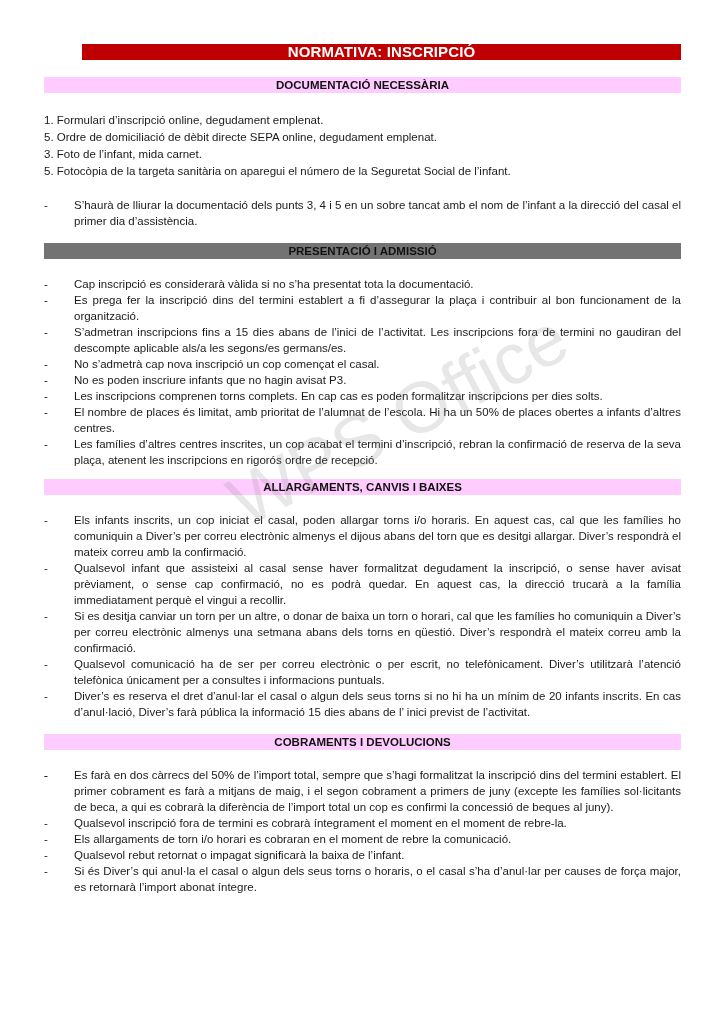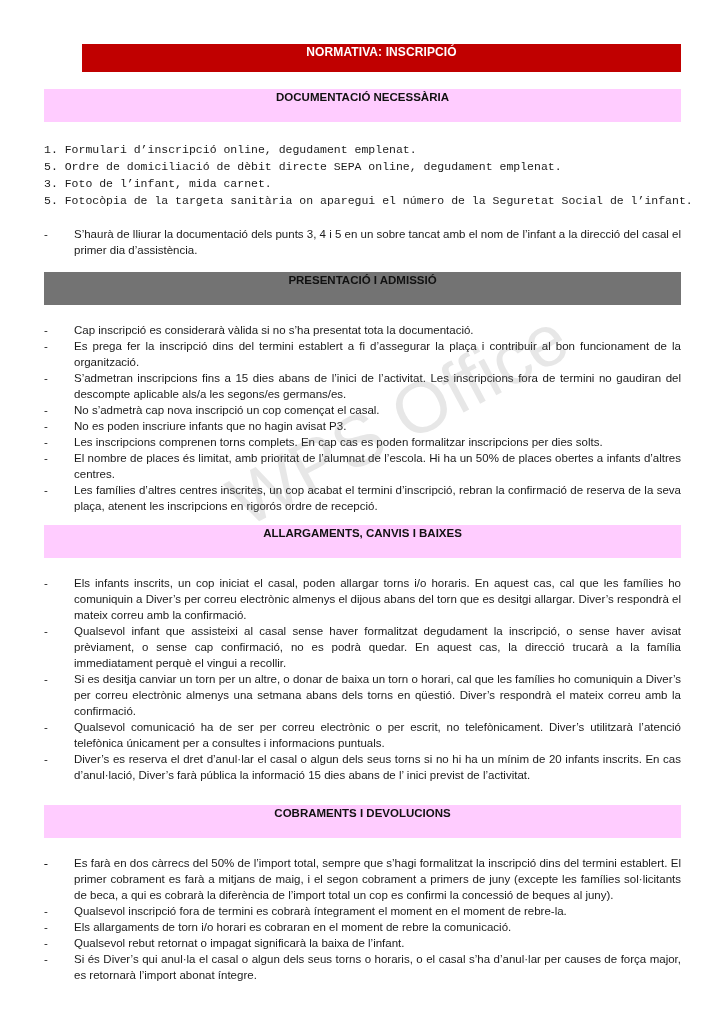--- a/index.html
+++ b/index.html
@@ -3,29 +3,29 @@
   <meta charset="utf-8">
   <style>
     html, body { margin: 0; padding: 0; background: #ffffff; }
     body {
       width: 725px; height: 1024px; position: relative; overflow: hidden;
       font-family: "Liberation Sans", sans-serif; color: #1a1a1a;
     }
     .page { position: absolute; left: 44px; top: 44px; width: 637px; }
     .title-bar {
       background: #c00000; color: #ffffff; text-align: center;
-      font-weight: bold; font-size: 12px; height: 28px; line-height: 16px;
+      font-weight: bold; font-size: 15px; height: 16px; line-height: 16px;
       letter-spacing: 0.1px;
       margin-left: 38px;
     }
     .section-bar {
       background: #ffccff; color: #111; text-align: center;
-      font-weight: bold; font-size: 11.5px; height: 33px; line-height: 16px;
+      font-weight: bold; font-size: 11.5px; height: 16px; line-height: 16px;
     }
-    .numbered { margin: 0; padding: 0; list-style: none; font-family: Liberation Mono, monospace; }
+    .numbered { margin: 0; padding: 0; list-style: none; }
     .numbered li { font-size: 11.5px; line-height: 17px; white-space: nowrap; }
     .bullets { margin: 0; padding: 0; list-style: none; }
     .bullets li {
       position: relative; padding-left: 30px; font-size: 11.5px; line-height: 16px;
       text-align: justify; margin: 0;
     }
     .bullets li .dash { position: absolute; left: 0; top: 0; width: 10px; }
     .watermark {
       position: absolute; left: 215px; top: 470px;
       font-size: 72px; color: rgba(120,120,120,0.18);
@@ -65,21 +65,21 @@
 
   <div class="section-bar" style="margin-top: 11px; background: rgb(255, 204, 255);">ALLARGAMENTS, CANVIS I BAIXES</div>
   <ul class="bullets" style="margin-top:17px;">
     <li><span class="dash">-</span><span>Els infants inscrits, un cop iniciat el casal, poden allargar torns i/o horaris. En aquest cas, cal que les famílies ho comuniquin a Diver’s per correu electrònic almenys el dijous abans del torn que es desitgi allargar. Diver’s respondrà el mateix correu amb la confirmació.</span></li>
     <li><span class="dash">-</span><span>Qualsevol infant que assisteixi al casal sense haver formalitzat degudament la inscripció, o sense haver avisat prèviament, o sense cap confirmació, no es podrà quedar. En aquest cas, la direcció trucarà a la família immediatament perquè el vingui a recollir.</span></li>
     <li><span class="dash">-</span><span>Si es desitja canviar un torn per un altre, o donar de baixa un torn o horari, cal que les famílies ho comuniquin a Diver’s per correu electrònic almenys una setmana abans dels torns en qüestió. Diver’s respondrà el mateix correu amb la confirmació.</span></li>
     <li><span class="dash">-</span><span>Qualsevol comunicació ha de ser per correu electrònic o per escrit, no telefònicament. Diver’s utilitzarà l’atenció telefònica únicament per a consultes i informacions puntuals.</span></li>
     <li><span class="dash">-</span><span>Diver’s es reserva el dret d’anul·lar el casal o algun dels seus torns si no hi ha un mínim de 20 infants inscrits. En cas d’anul·lació, Diver’s farà pública la informació 15 dies abans de l’ inici previst de l’activitat.</span></li>
   </ul>
 
-  <div class="section-bar" style="margin-top: 22px; background: rgb(255, 204, 255);">COBRAMENTS I DEVOLUCIONS</div>
+  <div class="section-bar" style="margin-top: 14px; background: rgb(255, 204, 255);">COBRAMENTS I DEVOLUCIONS</div>
   <ul class="bullets" style="margin-top:17px;">
     <li><span class="dash">-</span></li>
     <li><span class="dash">-</span><span>Es farà en dos càrrecs del 50% de l’import total, sempre que s’hagi formalitzat la inscripció dins del termini establert. El primer cobrament es farà a mitjans de maig, i el segon cobrament a primers de juny (excepte les famílies sol·licitants de beca, a qui es cobrarà la diferència de l’import total un cop es confirmi la concessió de beques al juny).</span></li>
     <li><span class="dash">-</span><span>Qualsevol inscripció fora de termini es cobrarà íntegrament el moment en el moment de rebre-la.</span></li>
     <li><span class="dash">-</span><span>Els allargaments de torn i/o horari es cobraran en el moment de rebre la comunicació.</span></li>
     <li><span class="dash">-</span><span>Qualsevol rebut retornat o impagat significarà la baixa de l’infant.</span></li>
     <li><span class="dash">-</span><span>Si és Diver’s qui anul·la el casal o algun dels seus torns o horaris, o el casal s’ha d’anul·lar per causes de força major, es retornarà l’import abonat íntegre.</span></li>
   </ul>
 </div>
 

